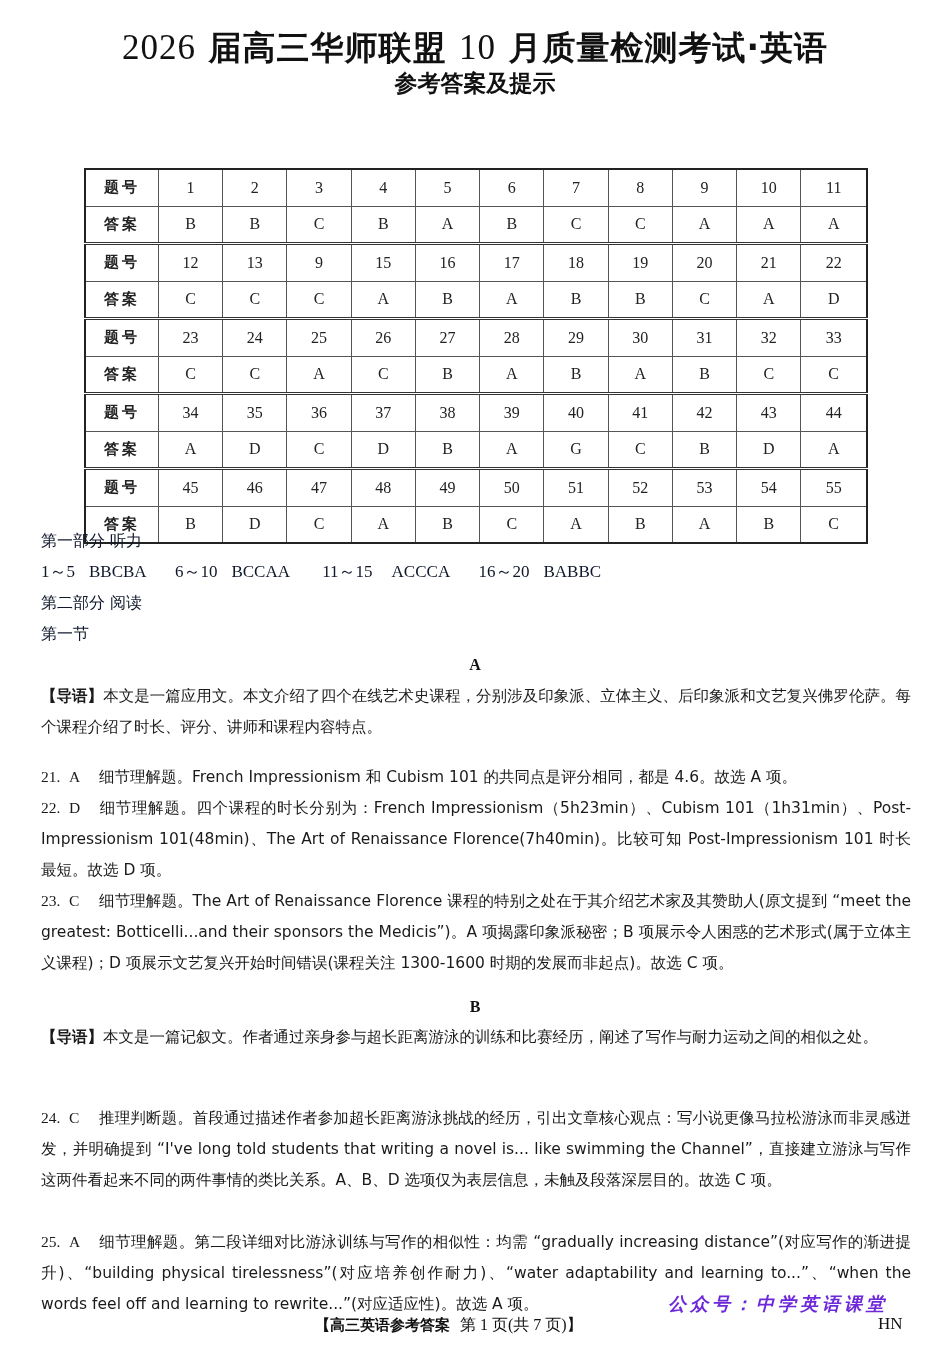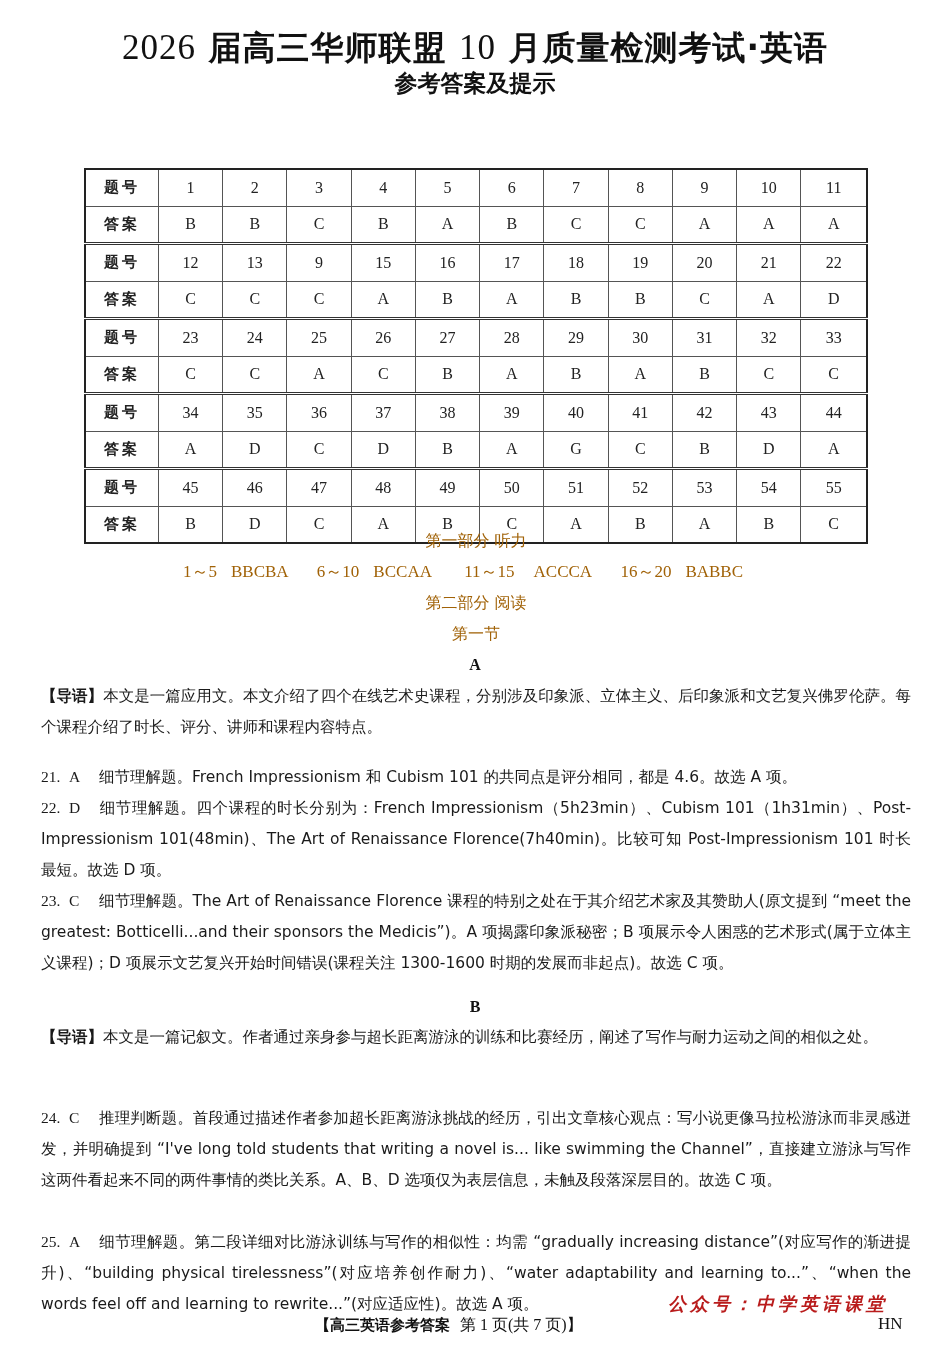--- a/index.html
+++ b/index.html
@@ -30,22 +30,21 @@
   }
   .answer-table td.label {
     width: 72px; font-family: "DejaVu Sans", sans-serif; font-weight: bold; font-size: 15px; letter-spacing: 3px;
   }
   .answer-table tr.grp-start td { border-top: 3px double #333; }
   .answer-table tr.first td { border-top: 2px solid #222; }
 
   .line {
     position: absolute; left: 41px; width: 870px;
     font-family: "DejaVu Sans", sans-serif; font-size: 16px; line-height: 31px;
-    color: #a16207;
-    text-align: center;
+    color: #0f172a;
   }
   .listen { font-family: "Liberation Serif", serif; font-size: 17px; word-spacing: 2px; }
   .listen span { margin-right: 22px; }
   .center-letter {
     position: absolute; left: 0; width: 950px; text-align: center;
     font-family: "Liberation Serif", serif; font-weight: bold; font-size: 16px;
   }
   .para {
     position: absolute; left: 41px; width: 870px;
     font-family: "DejaVu Sans", sans-serif; font-size: 15.5px; line-height: 31px;
@@ -64,21 +63,21 @@
     font-family: "DejaVu Sans", sans-serif; font-size: 15px; font-weight: bold;
   }
   .footer .pg { font-weight: normal; font-family: "Liberation Serif", serif; font-size: 16px; margin-left: 10px; }
   .footer-code {
     position: absolute; top: 1314px; left: 878px;
     font-family: "Liberation Serif", serif; font-size: 17px;
   }
   .watermark {
     position: absolute; top: 1292px; left: 668px;
     font-family: "DejaVu Sans", sans-serif; font-size: 18px; font-style: italic;
-    color: #b91c1c; letter-spacing: 4px; font-weight: bold;
+    color: #6d28d9; letter-spacing: 4px; font-weight: bold;
   }
 </style>
 </head>
 <body>
 
 <div class="title">
   <span class="num">2026</span>
   <span>届高三华师联盟</span>
   <span class="num">10</span>
   <span>月质量检测考试·英语</span>

